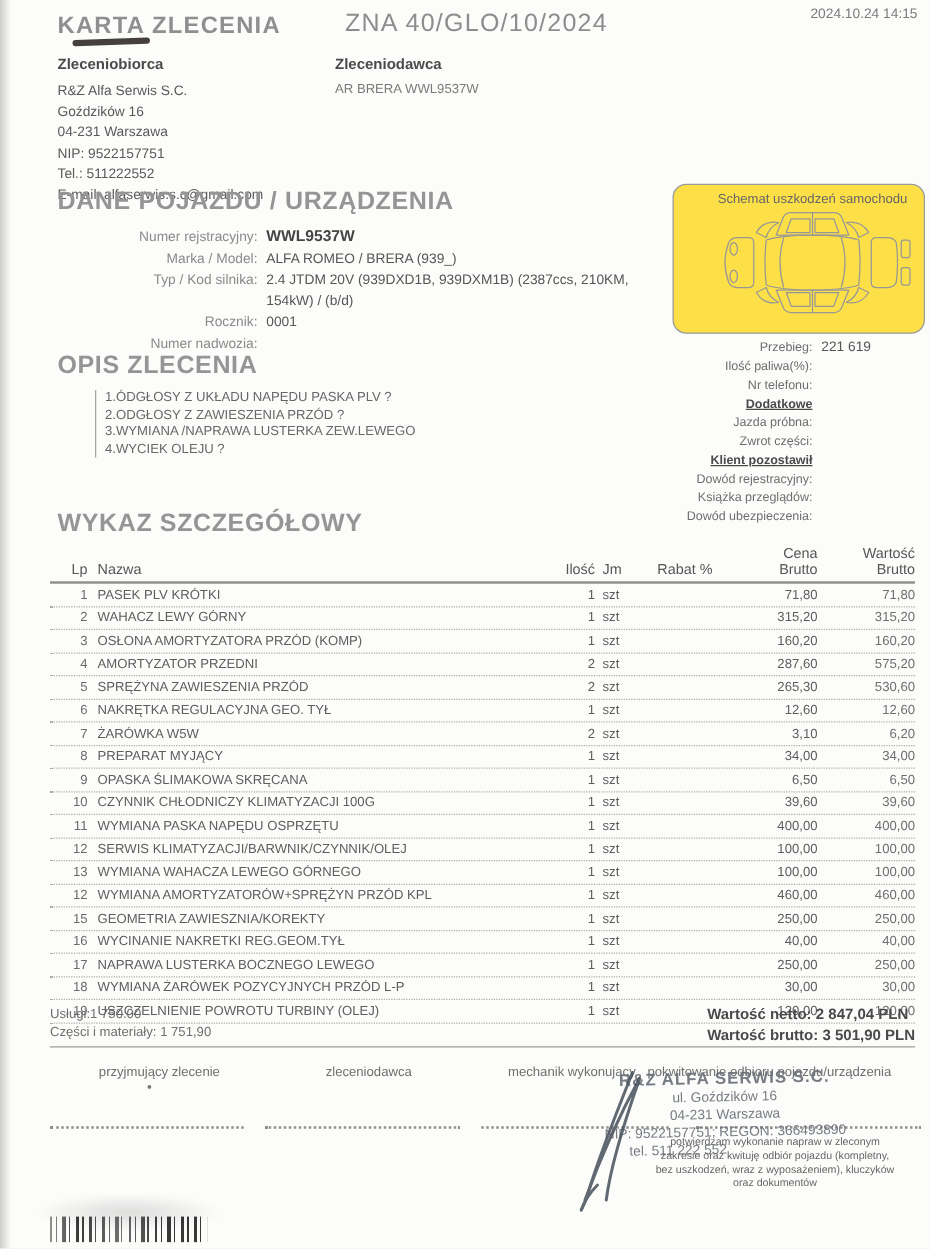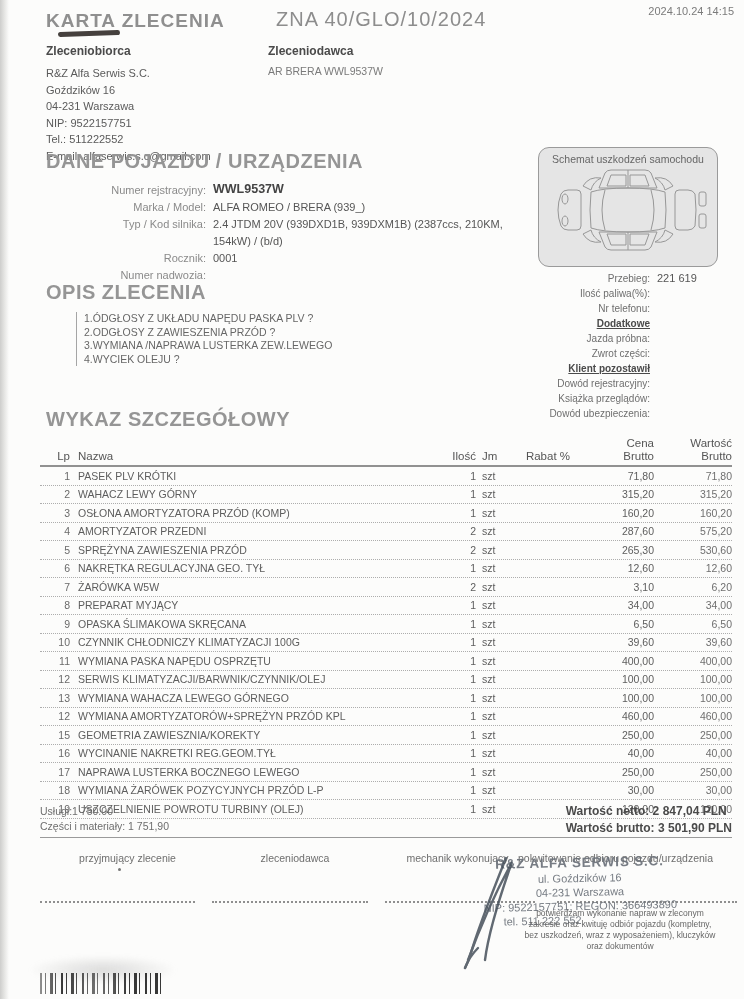--- a/index.html
+++ b/index.html
@@ -28,21 +28,21 @@
   .section-title{position:absolute;left:46px;font-size:20px;font-weight:bold;
     color:#959595;letter-spacing:.5px;}
   
   .vfields{position:absolute;left:46px;top:182px;width:470px;}
   .vrow{display:flex;line-height:17px;}
   .vlabel{width:160px;text-align:right;font-size:11px;color:#8a8a8a;flex:none;}
   .vvalue{padding-left:7px;font-size:11px;color:#555;}
   .vvalue.v-bold{font-weight:bold;font-size:12.5px;color:#444;position:relative;top:-1px;}
   
   .damage-box{position:absolute;left:538px;top:147px;width:178px;height:118px;
-    border:1px solid #9a9a9a;border-radius:11px;background:#e5e5e5;}
+    border:1px solid #9a9a9a;border-radius:11px;background:#fde047;padding-left:22px;}
   .damage-title{font-size:10.5px;color:#666;text-align:center;margin-top:5px;}
   .damage-box svg{display:block;margin:1px auto 0;}
   
   .rfields{position:absolute;left:478px;top:271px;width:258px;}
   .rrow{display:flex;line-height:15px;}
   .rlabel{width:172px;text-align:right;font-size:10px;color:#6e6e6e;flex:none;}
   .rlabel.rheading{font-weight:bold;color:#4a4a4a;text-decoration:underline;}
   .rvalue{padding-left:7px;font-size:11px;color:#555;}
   
   .opis-list{position:absolute;left:76px;top:312px;border-left:1px solid #a5a5a5;

